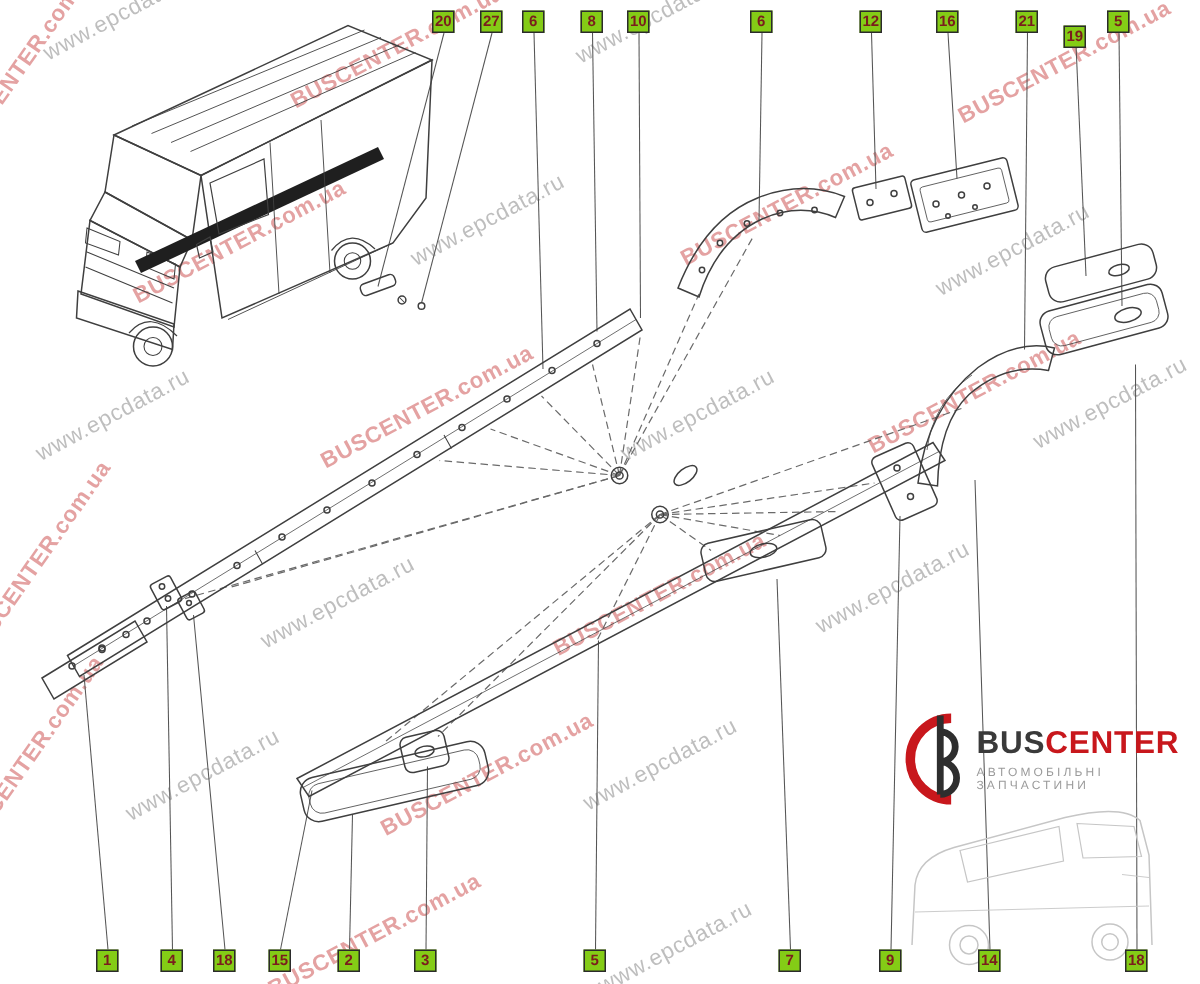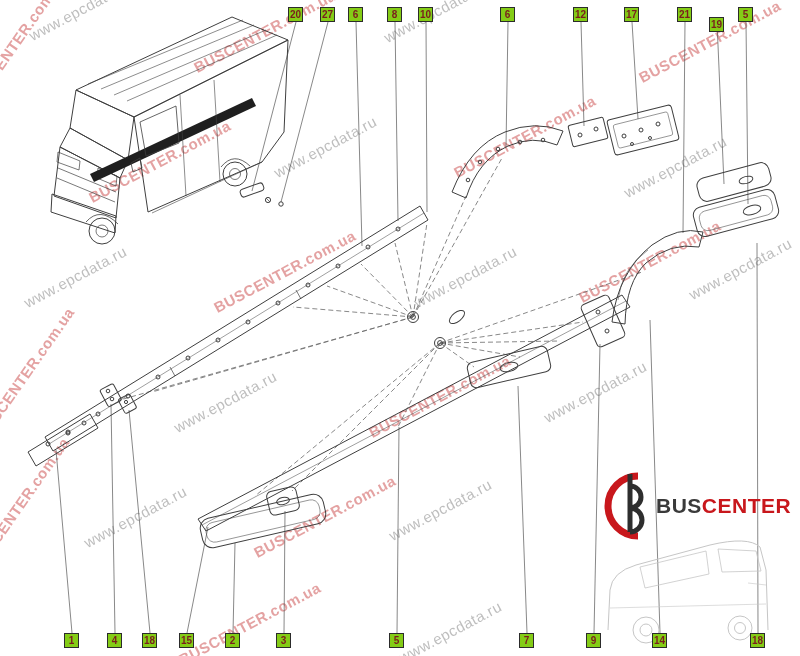--- a/index.html
+++ b/index.html
@@ -249,21 +249,21 @@
     </g>
   </svg>
 
   <div class="callout" style="left:288px;top:7px">20</div>
   <div class="callout" style="left:320px;top:7px">27</div>
   <div class="callout" style="left:348px;top:7px">6</div>
   <div class="callout" style="left:387px;top:7px">8</div>
   <div class="callout" style="left:418px;top:7px">10</div>
   <div class="callout" style="left:500px;top:7px">6</div>
   <div class="callout" style="left:573px;top:7px">12</div>
-  <div class="callout" style="left:624px;top:7px">17</div>
+  <div class="callout" style="left:624px;top:7px">16</div>
   <div class="callout" style="left:677px;top:7px">21</div>
   <div class="callout" style="left:709px;top:17px">19</div>
   <div class="callout" style="left:738px;top:7px">5</div>
 
   <div class="callout" style="left:64px;top:633px">1</div>
   <div class="callout" style="left:107px;top:633px">4</div>
   <div class="callout" style="left:142px;top:633px">18</div>
   <div class="callout" style="left:179px;top:633px">15</div>
   <div class="callout" style="left:225px;top:633px">2</div>
   <div class="callout" style="left:276px;top:633px">3</div>
@@ -273,16 +273,17 @@
   <div class="callout" style="left:652px;top:633px">14</div>
   <div class="callout" style="left:750px;top:633px">18</div>
 
   <div class="logo">
     <svg width="54" height="80" viewBox="0 0 54 80">
       <path d="M42,10 A30,30 0 1 0 42,70" stroke="#c8171c" stroke-width="7" fill="none"></path>
       <path d="M34,8 L34,66 M34,20 A11,11 0 0 1 34,42 M34,42 A12,12 0 0 1 34,66" stroke="#2e2e2e" stroke-width="5" fill="none"></path>
     </svg>
     <div>
       <div class="logo-text-line"><span class="logo-bus">BUS</span><span class="logo-center">CENTER</span></div>
+      <div class="logo-tagline">АВТОМОБІЛЬНІ ЗАПЧАСТИНИ</div>
     </div>
   </div>
 
 </div>
 
 </body></html>

